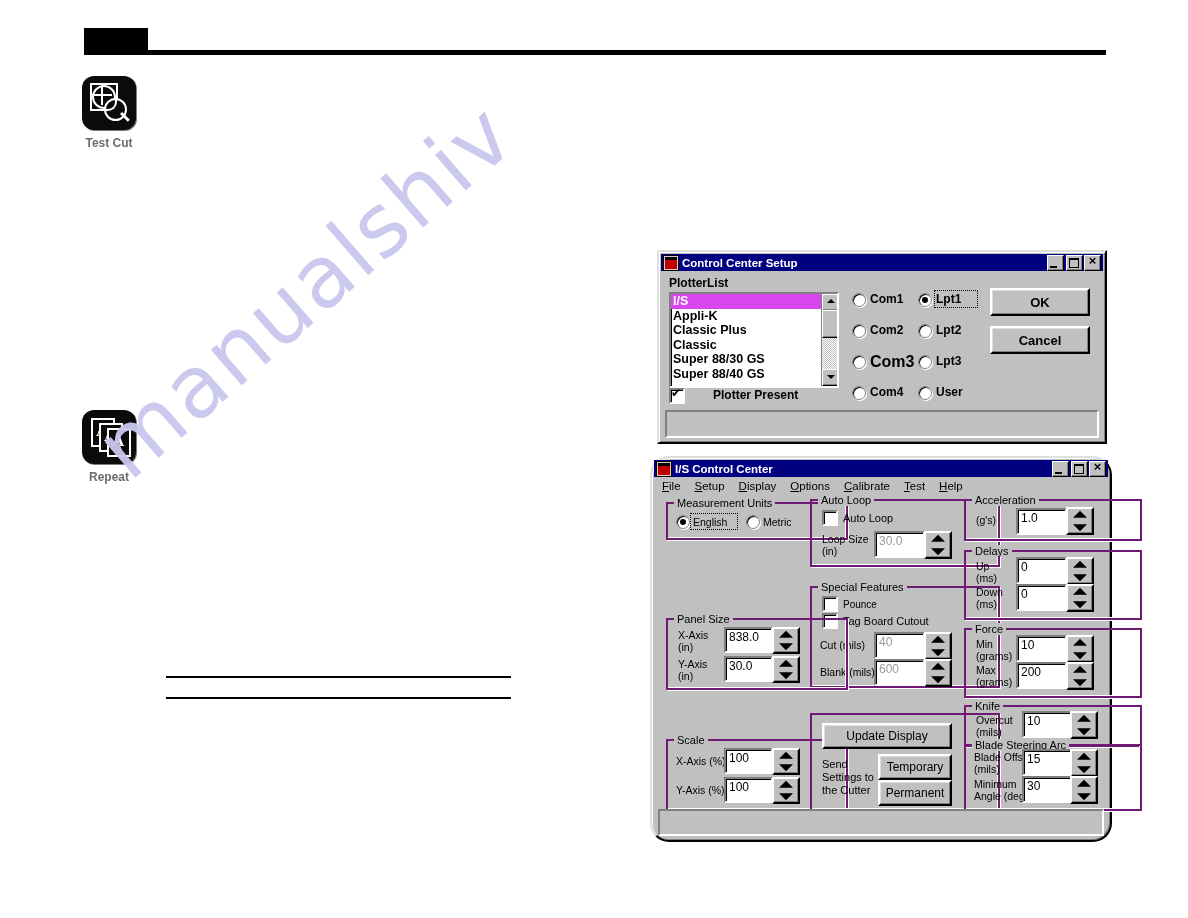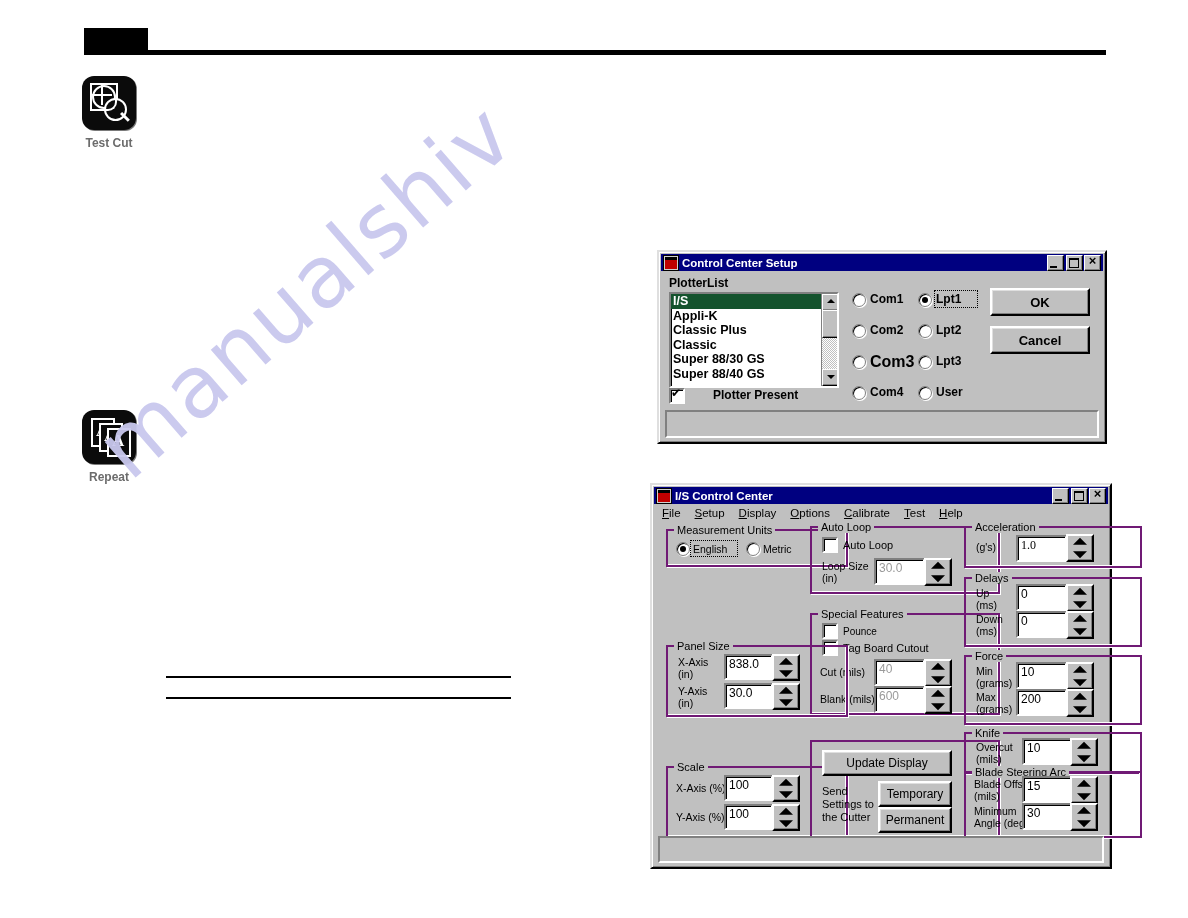--- a/index.html
+++ b/index.html
@@ -205,21 +205,21 @@
     position:absolute;background:#fff;
     border:2px solid;border-color:#808080 #fff #fff #808080;
     box-shadow:inset 1px 1px 0 #000;
     overflow:hidden;
   }
   .listbox .row{
     font-size:12.5px;font-weight:bold;color:#000;
     padding:0 2px;height:14.5px;line-height:14.5px;white-space:nowrap;
     font-family:"Liberation Sans", sans-serif;
   }
-  .listbox .row.sel{background:#14532d;color:#fff;}
+  .listbox .row.sel{background:#d946ef;color:#fff;}
   .sbar{
     position:absolute;right:0;top:0;width:15px;bottom:0;
     background-image:
       repeating-conic-gradient(#fff 0% 25%, #c0c0c0 0% 50%);
     background-size:2px 2px;
     border-left:1px solid #808080;
   }
   .sbar-btn{
     position:absolute;left:0;width:15px;height:15px;background:#c0c0c0;
     border:1px solid;border-color:#fff #000 #000 #fff;
@@ -345,21 +345,21 @@
     <div class="lbl" style="left:277px;top:104px;font-size:12px;font-weight:bold;">Lpt3</div>
     <div class="rad" style="left:259px;top:134px;"></div>
     <div class="lbl" style="left:277px;top:135px;font-size:12px;font-weight:bold;">User</div>
 
     <div class="btn big" style="left:331px;top:36px;width:96px;height:24px;">OK</div>
     <div class="btn big" style="left:331px;top:74px;width:96px;height:24px;">Cancel</div>
 
     <div class="statusbar" style="top:158px;height:24px;"></div>
   </div>
 
-  <div class="win" style="left:650px;top:483px;width:458px;height:382px;">
+  <div class="win" style="left:650px;top:456px;width:458px;height:382px;border-radius:19px;">
 
     <div class="titlebar">
       <div class="tb-icon">
           <b></b>
           <i></i>
         </div>
       <div class="tb-title">I/S Control Center</div>
       <div class="tb-btns">
         <div class="tb-btn tb-min"></div>
         <div class="tb-btn tb-max wide"></div>
@@ -460,21 +460,21 @@
       <div class="lbl" style="left:10px;top:44px;font-size:11px;">Send</div>
       <div class="lbl" style="left:10px;top:57px;font-size:11px;">Settings to</div>
       <div class="lbl" style="left:10px;top:70px;font-size:11px;">the Cutter</div>
       <div class="btn" style="left:66px;top:39px;width:70px;height:22px;">Temporary</div>
       <div class="btn" style="left:66px;top:65px;width:70px;height:22px;">Permanent</div>
     </div>
 
     <div class="gbox" style="left:312px;top:41px;width:134px;height:38px;">
       <div class="gtitle">Acceleration</div>
       <div class="lbl" style="left:10px;top:14px;">(g's)</div>
-      <div class="field" style="left:50px;top:7px;width:44px;height:22px;font-family:Liberation Serif, serif;">1.0</div>
+      <div class="field" style="left:50px;top:7px;width:44px;height:22px;">1.0</div>
       <div class="spin" style="left:100px;top:6px;width:24px;height:24px;">
         <div class="up"></div>
         <div class="dn"></div>
       </div>
     </div>
 
     <div class="gbox" style="left:312px;top:92px;width:134px;height:66px;">
       <div class="gtitle">Delays</div>
       <div class="lbl" style="left:10px;top:9px;">Up</div>
       <div class="lbl" style="left:10px;top:21px;">(ms)</div>

